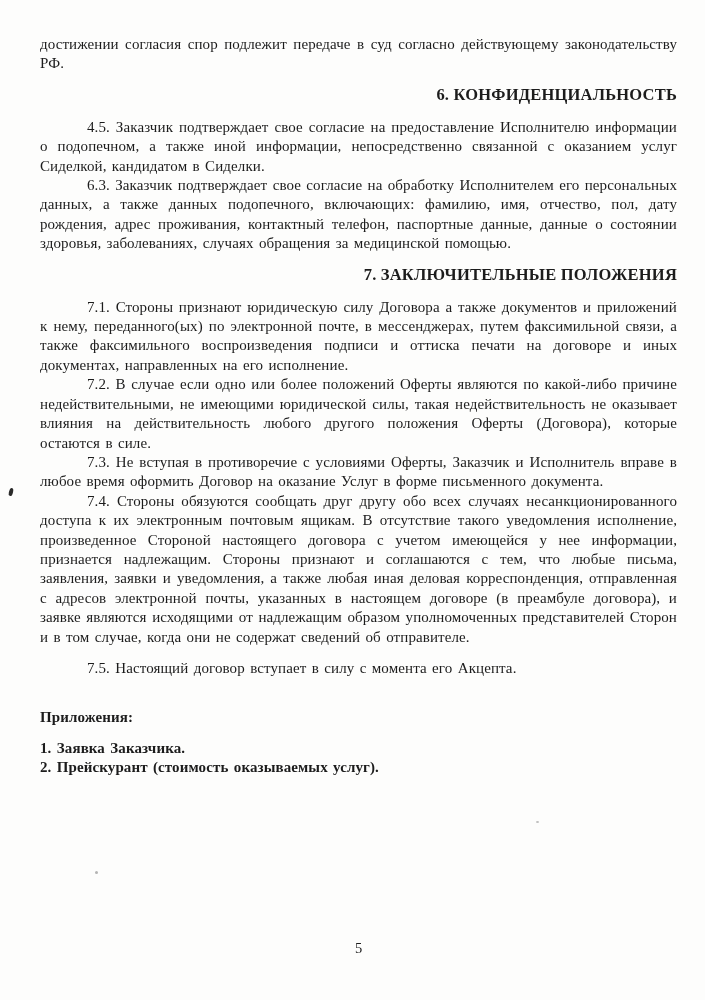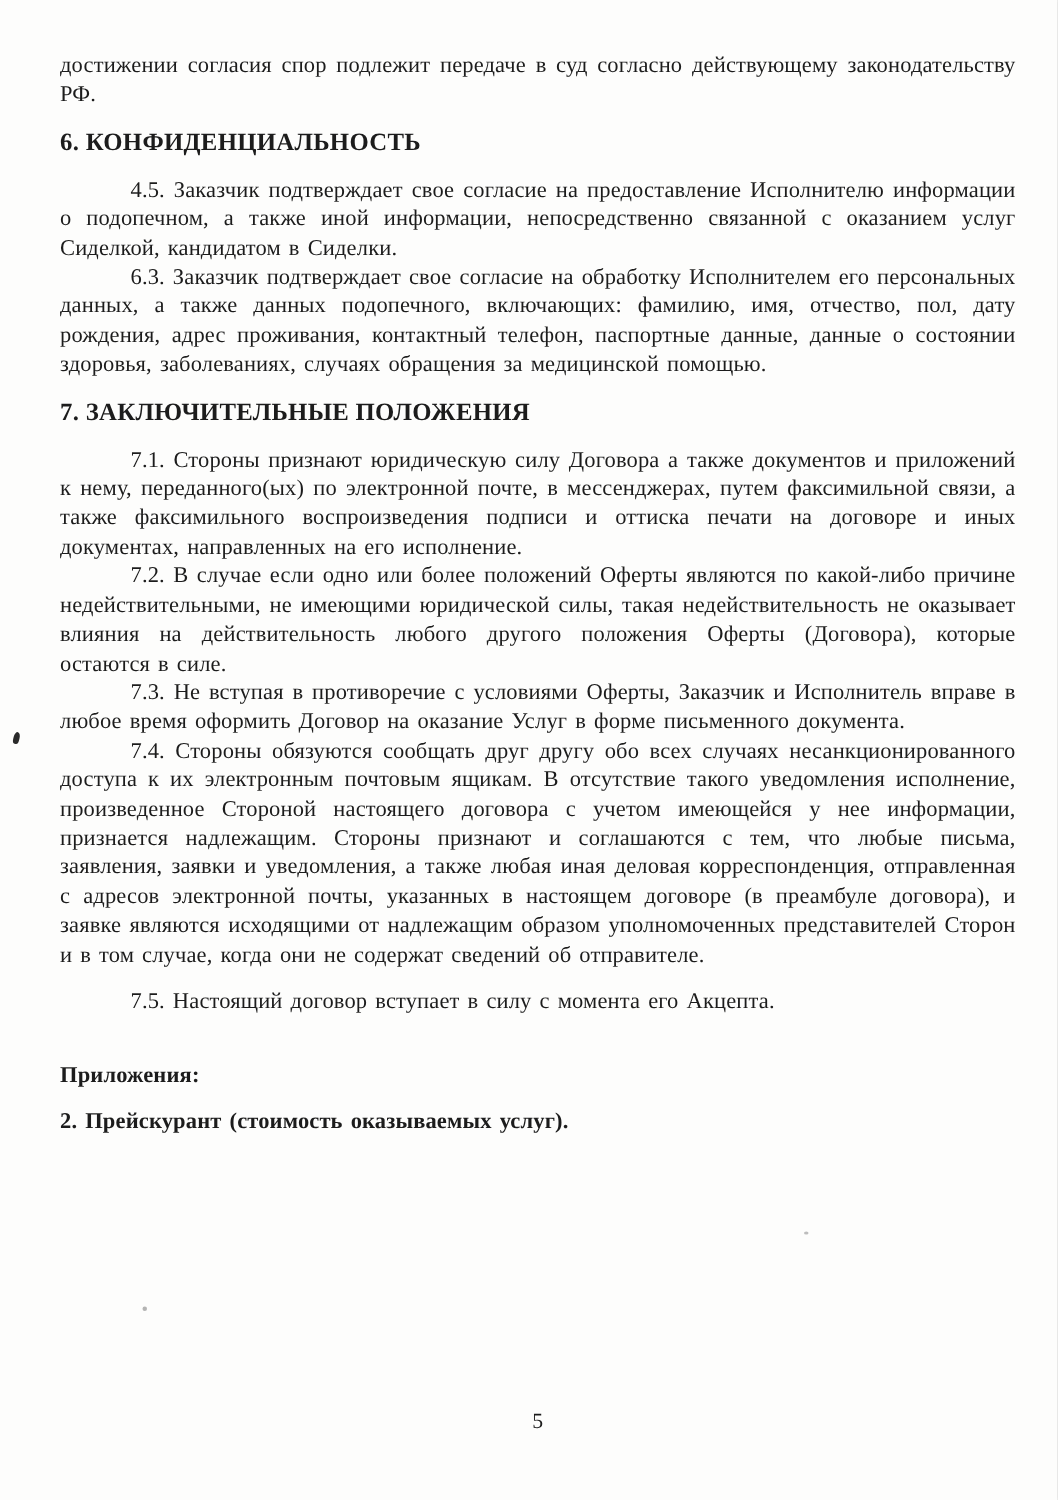--- a/index.html
+++ b/index.html
@@ -31,21 +31,21 @@
     letter-spacing: 0.1px;
     word-spacing: 1.5px;
   }
   .indent { text-indent: 47px; }
   .noindent { text-indent: 0; }
   .heading {
     margin: 11px 0 13px 0;
     font-size: 16.5px;
     line-height: 20px;
     font-weight: bold;
-    text-align: left;
+    text-align: right;
     letter-spacing: 0.2px;
   }
   .clause-75 {
     margin-top: 12px;
     margin-bottom: 13px;
   }
   .attach-heading {
     margin-top: 30px;
     margin-bottom: 11px;
     font-weight: bold;
@@ -111,20 +111,21 @@
 
     <p class="para indent">7.3. Не вступая в противоречие с условиями Оферты, Заказчик и Исполнитель вправе в любое время оформить Договор на оказание Услуг в форме письменного документа.</p>
 
     <p class="para indent">7.4. Стороны обязуются сообщать друг другу обо всех случаях несанкционированного доступа к их электронным почтовым ящикам. В отсутствие такого уведомления исполнение, произведенное Стороной настоящего договора с учетом имеющейся у нее информации, признается надлежащим. Стороны признают и соглашаются с тем, что любые письма, заявления, заявки и уведомления, а также любая иная деловая корреспонденция, отправленная с адресов электронной почты, указанных в настоящем договоре (в преамбуле договора), и заявке являются исходящими от надлежащим образом уполномоченных представителей Сторон и в том случае, когда они не содержат сведений об отправителе.</p>
 
     <p class="para indent clause-75">7.5. Настоящий договор вступает в силу с момента его Акцепта.</p>
 
 
     <p class="para attach-heading">Приложения:</p>
 
+    <p class="para attach-item">1. Заявка Заказчика.</p>
 
     <p class="para attach-item">2. Прейскурант (стоимость оказываемых услуг).</p>
 
 
   </div>
 
   <div class="page-number">5</div>
 
   <div class="artifact artifact-1"></div>
   <div class="artifact artifact-2"></div>

